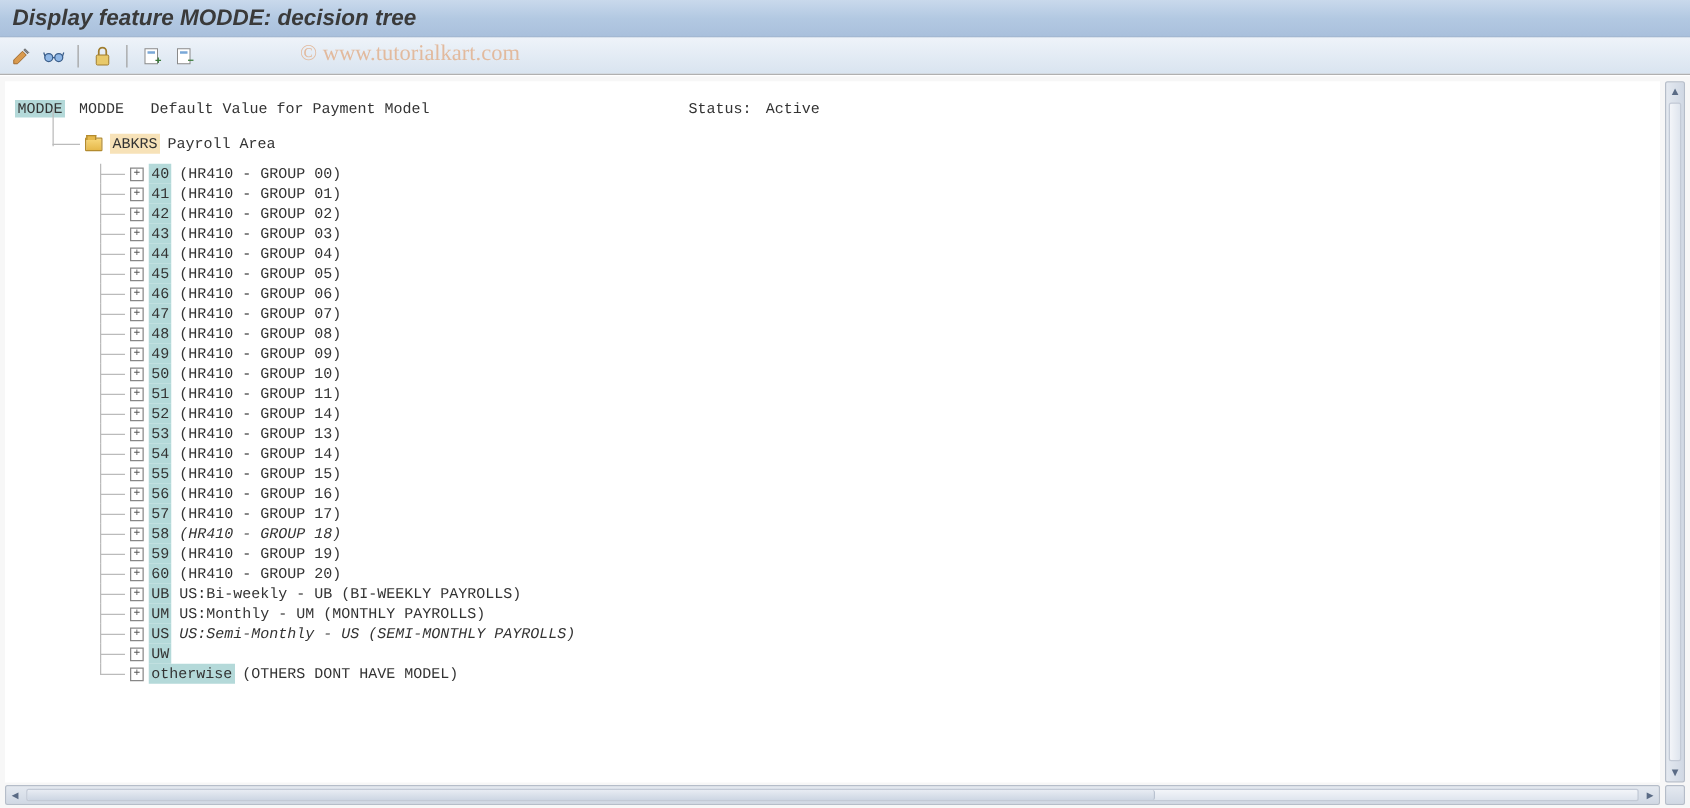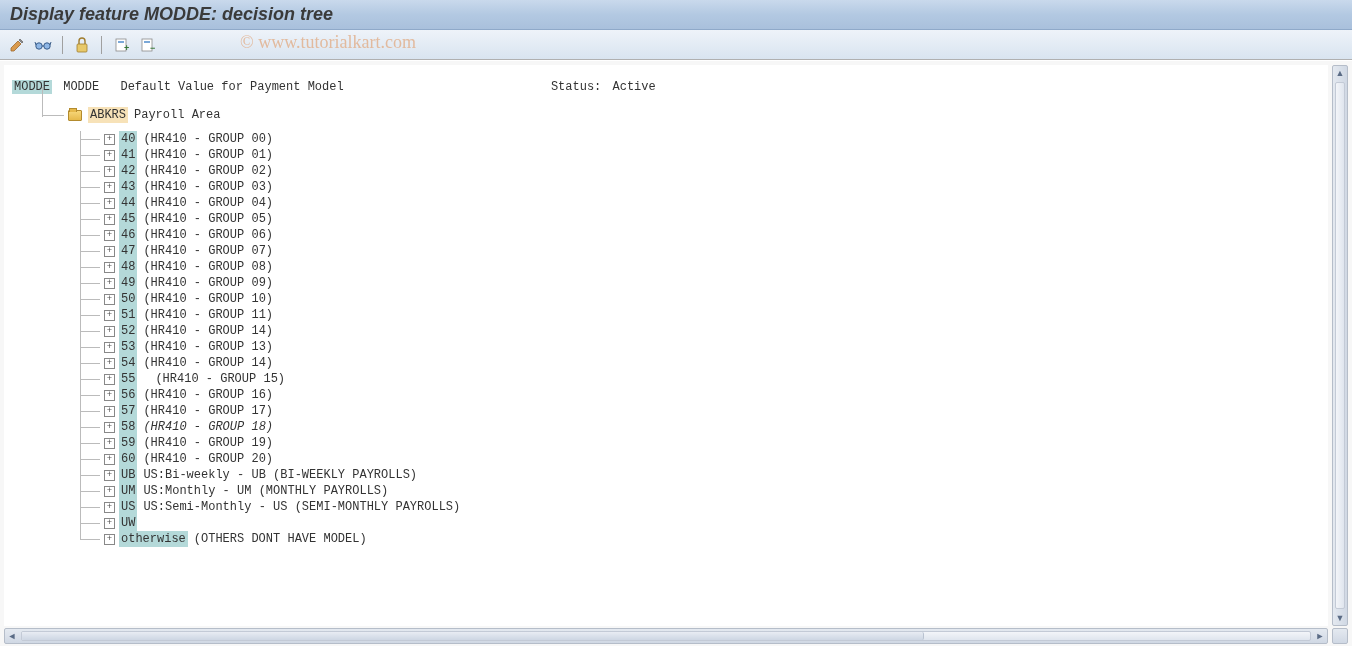--- a/index.html
+++ b/index.html
@@ -420,21 +420,21 @@
             <div class="leaf-row">
               <span class="leaf-branch"></span>
               <span class="expand-box">+</span>
               <span class="hl-teal">54</span>
               <span class="leaf-text" style="margin-left: 6px;"> (HR410 - GROUP 14)</span>
             </div>
             <div class="leaf-row">
               <span class="leaf-branch"></span>
               <span class="expand-box">+</span>
               <span class="hl-teal">55</span>
-              <span class="leaf-text" style="margin-left: 18px;"> (HR410 - GROUP 15)</span>
+              <span class="leaf-text" style="margin-left: 6px;"> (HR410 - GROUP 15)</span>
             </div>
             <div class="leaf-row">
               <span class="leaf-branch"></span>
               <span class="expand-box">+</span>
               <span class="hl-teal">56</span>
               <span class="leaf-text" style="margin-left: 6px;"> (HR410 - GROUP 16)</span>
             </div>
             <div class="leaf-row">
               <span class="leaf-branch"></span>
               <span class="expand-box">+</span>
@@ -468,21 +468,21 @@
             <div class="leaf-row">
               <span class="leaf-branch"></span>
               <span class="expand-box">+</span>
               <span class="hl-teal">UM</span>
               <span class="leaf-text" style="margin-left: 6px;"> US:Monthly - UM (MONTHLY PAYROLLS)</span>
             </div>
             <div class="leaf-row">
               <span class="leaf-branch"></span>
               <span class="expand-box">+</span>
               <span class="hl-teal">US</span>
-              <span class="leaf-text" style="margin-left: 6px;"> US:Semi-Monthly - US (SEMI-MONTHLY PAYROLLS)</span>
+              <span class="leaf-text" style="margin-left: 6px; font-style: italic;"> US:Semi-Monthly - US (SEMI-MONTHLY PAYROLLS)</span>
             </div>
             <div class="leaf-row">
               <span class="leaf-branch"></span>
               <span class="expand-box">+</span>
               <span class="hl-teal">UW</span>
             </div>
             <div class="leaf-row last">
               <span class="leaf-branch"></span>
               <span class="expand-box">+</span>
               <span class="hl-teal">otherwise</span>

